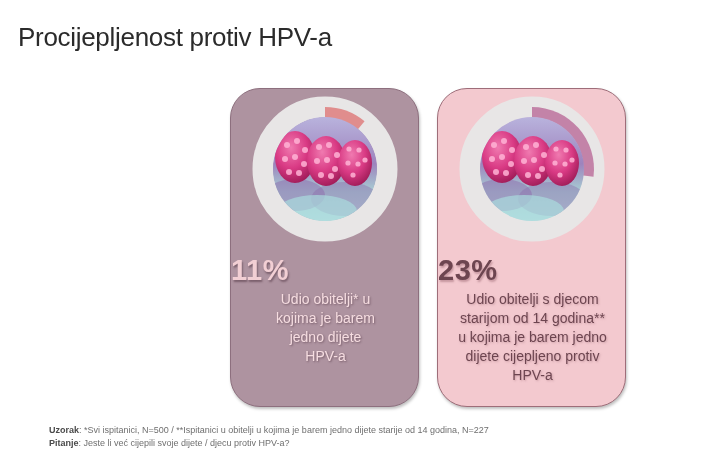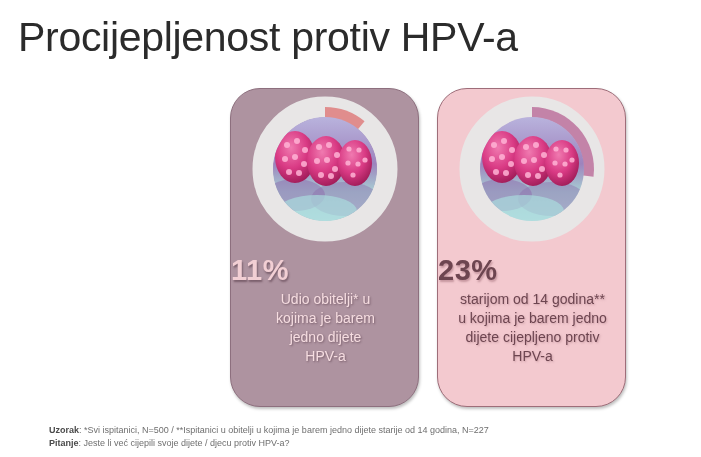--- a/index.html
+++ b/index.html
@@ -6,21 +6,21 @@
   body{
     width:701px;height:457px;
     background:#ffffff;
     font-family:"Liberation Sans", sans-serif;
     overflow:hidden;position:relative;
   }
 
   
   .page-title{
     position:absolute;left:18px;top:17px;
-    font-size:41px;line-height:40px;
+    font-size:26px;line-height:40px;
     font-weight:400;color:#2b2b2b;
     letter-spacing:-0.3px;white-space:nowrap;
   }
 
   
   .cards{position:absolute;left:0;top:88px;width:701px;height:322px;}
   .card{
     position:absolute;top:0;width:189px;height:319px;
     border-radius:30px;
     box-sizing:border-box;
@@ -213,20 +213,21 @@
               <circle cx="85" cy="47" r="2.6"></circle>
               <circle cx="80" cy="58" r="2.6"></circle>
           </g>
         </svg>
       </div>
     </div>
 
     <div class="pct">23%</div>
 
     <div class="caption">
+      <div>Udio obitelji s djecom</div>
       <div>starijom od 14 godina**</div>
       <div>u kojima je barem jedno</div>
       <div>dijete cijepljeno protiv</div>
       <div>HPV-a</div>
     </div>
   </div>
 </div>
 
 <div class="footnote">
   <div class="fn-row">

